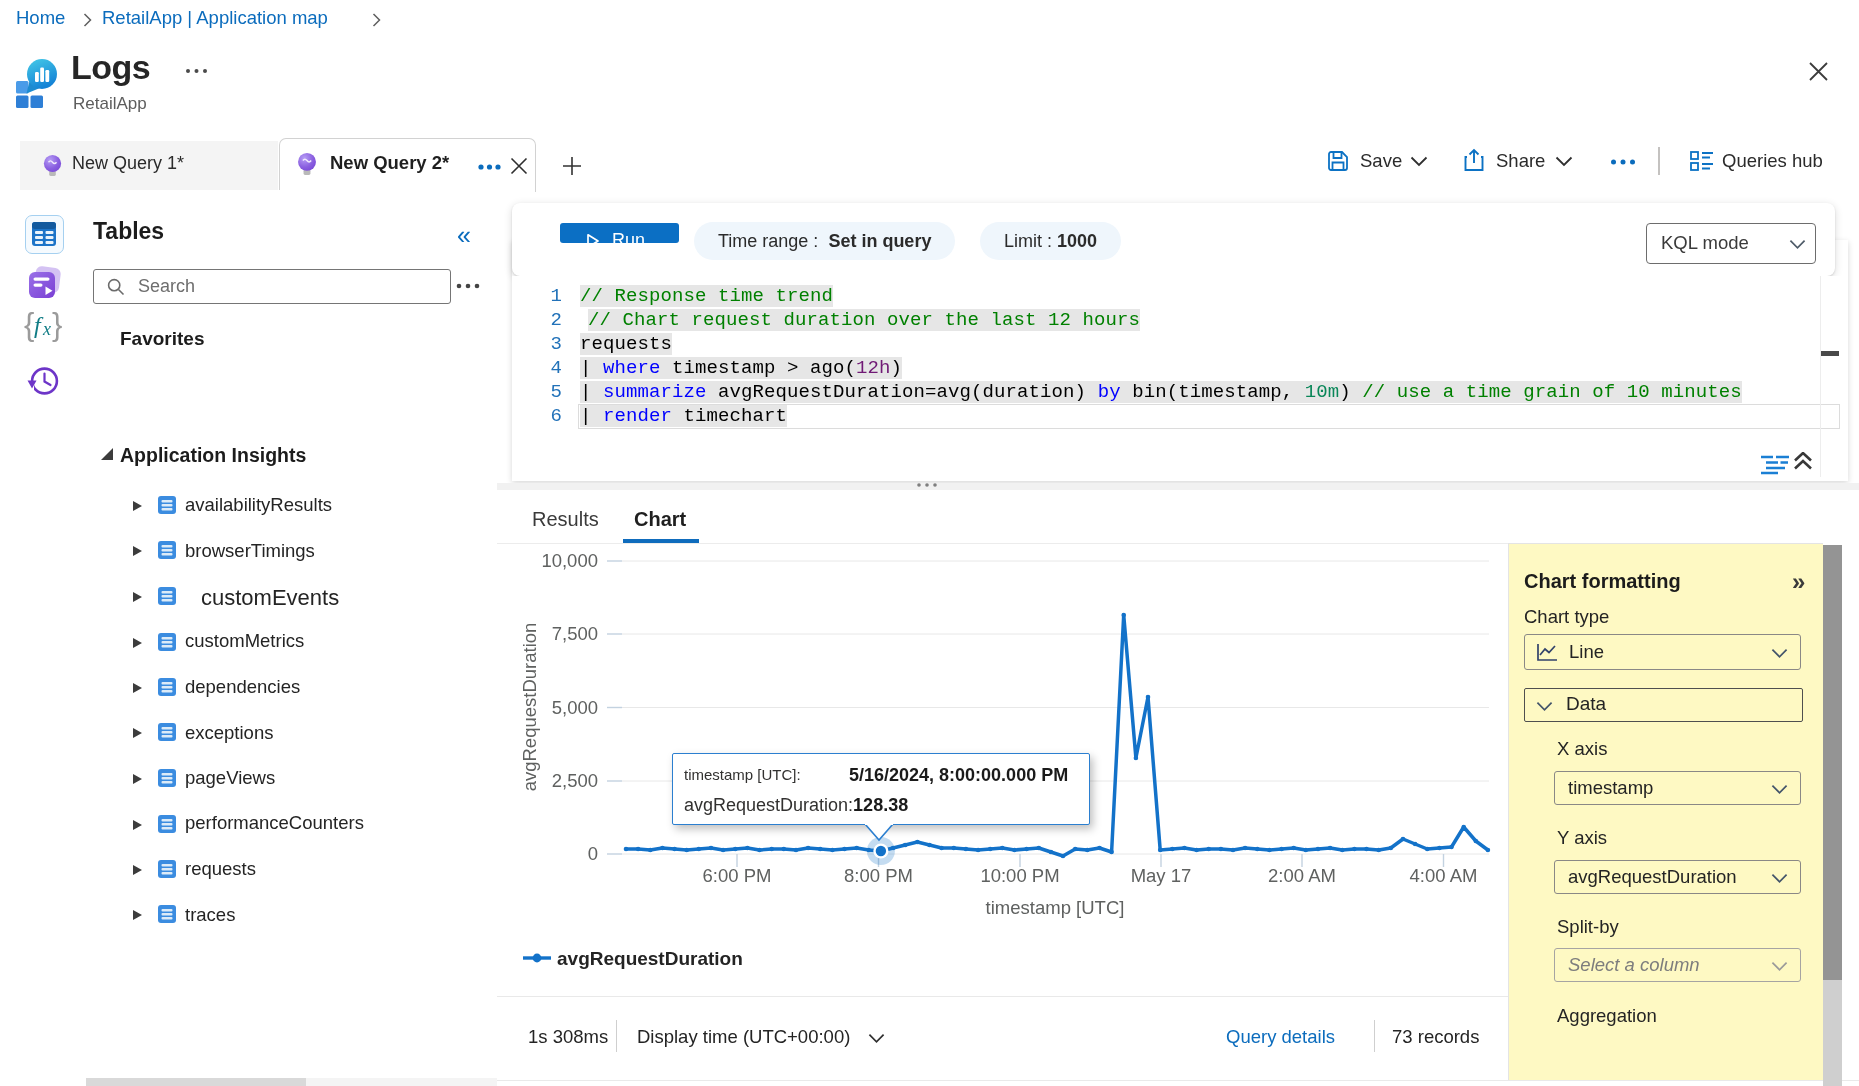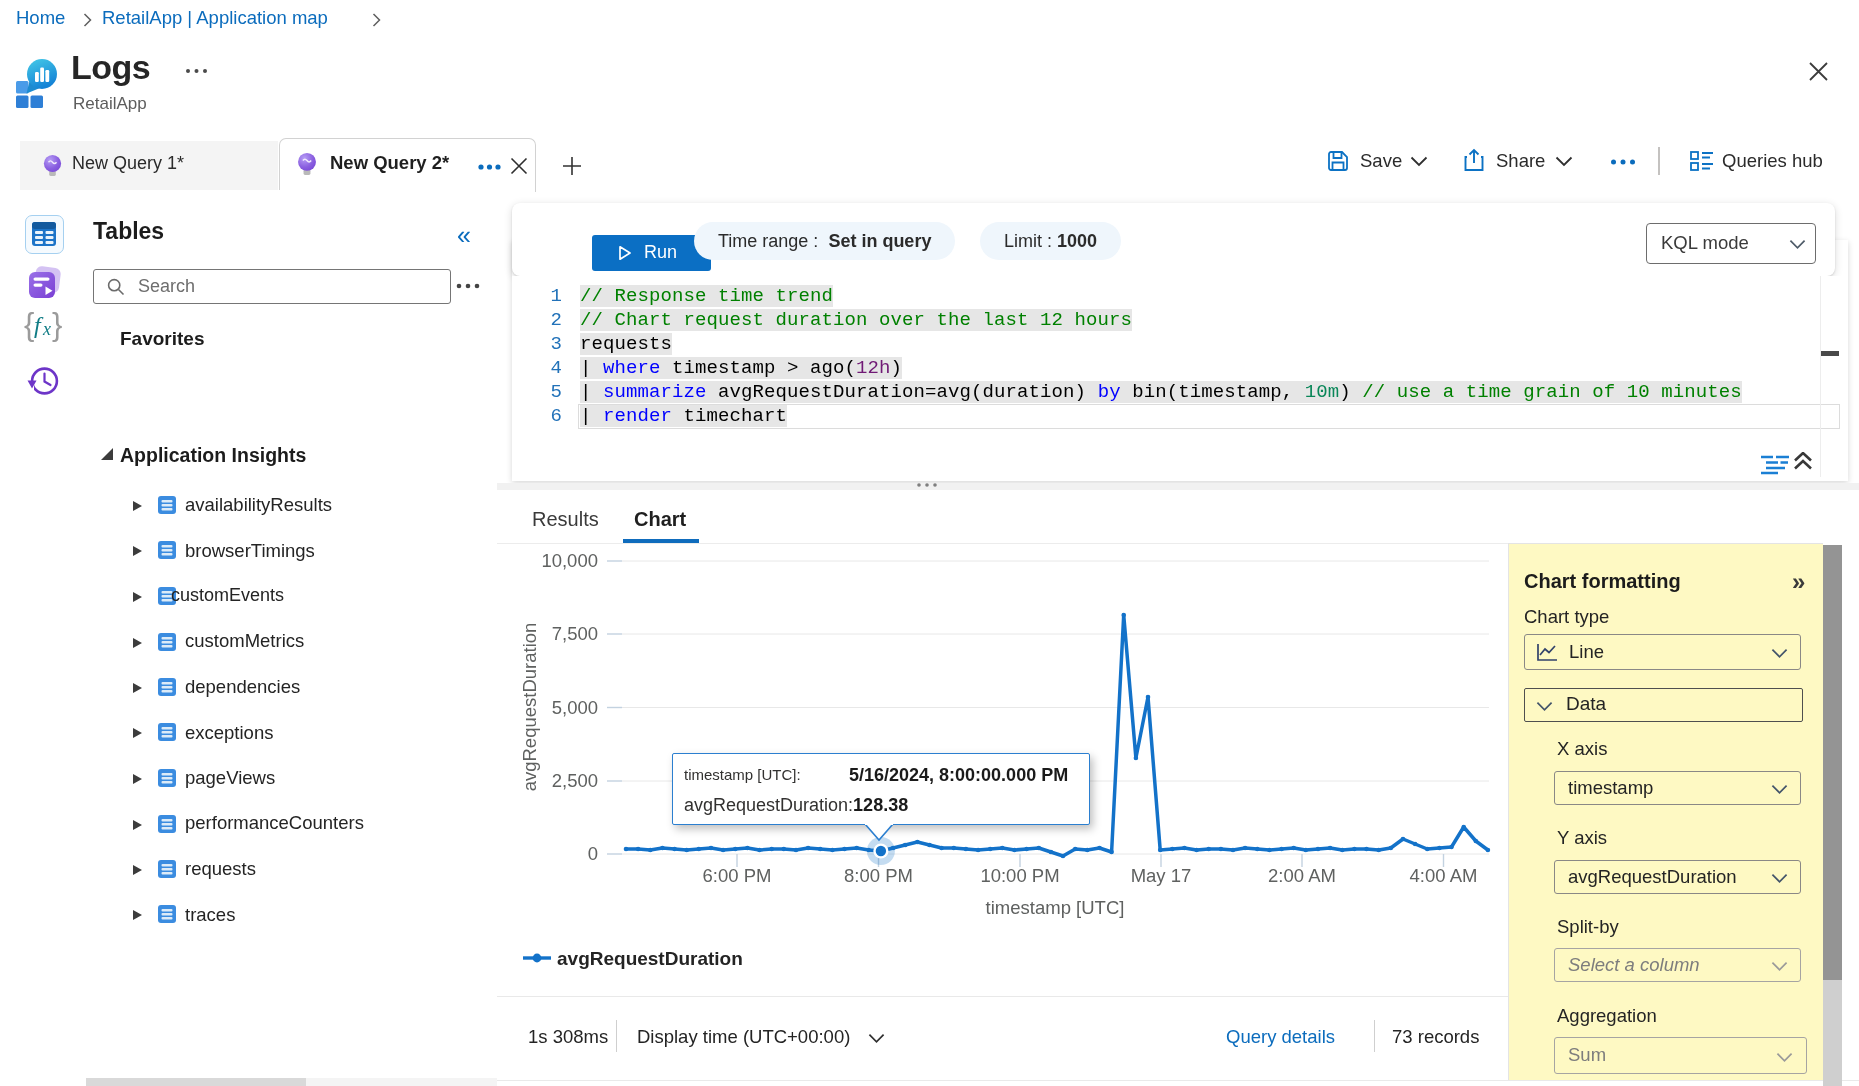--- a/index.html
+++ b/index.html
@@ -110,42 +110,42 @@
     </svg>
 <div class="abs" style="left:1658px;top:147px;width:2px;height:28px;background:#c4c2c0;"></div>
 <svg class="abs" style="left:1690px;top:151px;" width="24" height="20" viewBox="0 0 24 20">
   <rect x="1" y="1" width="7" height="7" fill="none" stroke="#0c72c4" stroke-width="1.8"></rect>
   <rect x="1" y="12" width="7" height="7" fill="none" stroke="#0c72c4" stroke-width="1.8"></rect>
   <path d="M12 2 H23 M12 6.5 H20 M12 13 H23 M12 17.5 H20" stroke="#0c72c4" stroke-width="1.8"></path>
 </svg>
 <div class="abs" style="left:1722px;top:150px;font-size:18.5px;color:#2b2b2b;">Queries hub</div>
 
 <div class="abs" id="qcard" style="left:512px;top:203px;width:1323px;height:73px;background:#fff;border-radius:8px;box-shadow:0 1px 2px rgba(0,0,0,0.12), 0 2px 8px rgba(0,0,0,0.14);z-index:5;">
-  <div class="abs" style="left:48px;top:32px;width:119px;height:36px;background:#0b6fc4;border-radius:3px;color:#fff;margin-left:32px;">
+  <div class="abs" style="left:48px;top:20px;width:119px;height:20px;background:#0b6fc4;border-radius:3px;color:#fff;">
     <svg class="abs" style="left:26px;top:10px;" width="14" height="16" viewBox="0 0 14 16">
           <path d="M2 1.8 L12 8 L2 14.2 Z" fill="none" stroke="#fff" stroke-width="1.7" stroke-linejoin="round"></path>
         </svg>
     <div class="abs" style="left:52px;top:7px;font-size:18px;">Run</div>
   </div>
   <div class="abs" style="left:182px;top:19px;height:38px;background:#eff6fc;border-radius:19px;padding:0 24px;display:flex;align-items:center;font-size:18px;color:#2b2b2b;">Time range :&nbsp;&nbsp;<span style="font-weight:700;">Set in query</span></div>
   <div class="abs" style="left:468px;top:19px;height:38px;background:#eff6fc;border-radius:19px;padding:0 24px;display:flex;align-items:center;font-size:18px;color:#2b2b2b;">Limit :&nbsp;<span style="font-weight:700;">1000</span></div>
   <div class="abs" style="left:1134px;top:20px;width:170px;height:41px;border:1.4px solid #6d6d6d;border-radius:4px;">
     <div class="abs" style="left:14px;top:8px;font-size:18.5px;color:#3a3a3a;">KQL mode</div>
     <svg class="abs" style="left:142px;top:15px;" width="17" height="11" viewBox="0 0 18 11">
           <path d="M1.5 1.5 L9 9 L16.5 1.5" stroke="#4e5b68" stroke-width="1.8" fill="none"></path>
         </svg>
   </div>
 </div>
 
 <div class="abs" id="ecard" style="left:512px;top:240px;width:1336px;height:241px;background:#fff;box-shadow:0 2px 6px rgba(0,0,0,0.16);z-index:3;"></div>
 <div class="abs" id="editor" style="left:512px;top:276px;width:1336px;height:205px;background:#fff;z-index:6;font-family:'Liberation Mono',monospace;font-size:19px;letter-spacing:0.1px;white-space:pre;">
   <div class="abs" style="left:20px;top:8px;width:30px;text-align:right;color:#2272b9;line-height:24px;">1<br>2<br>3<br>4<br>5<br>6</div>
   <div class="abs" style="left:66px;top:128px;width:1262px;height:25px;border:1px solid #dcdcdc;"></div>
   <div class="cl" style="top:8px;"><span class="hl" style="color:#008000;">// Response time trend</span></div>
-  <div class="cl" style="top:32px;"><span class="hl" style="color:#008000;">// Chart request duration over the last 12 hours</span></div>
+  <div class="cl" style="top:32px;margin-left:8px;"><span class="hl" style="color:#008000;">// Chart request duration over the last 12 hours</span></div>
   <div class="cl" style="top:56px;"><span class="hl">requests</span></div>
   <div class="cl" style="top:80px;"><span class="hl">| <span style="color:#0000ff;">where</span> timestamp &gt; ago(<span style="color:#701a75;margin-top:28px;">12h</span>)</span></div>
   <div class="cl" style="top:104px;"><span class="hl">| <span style="color:#0000ff;">summarize</span> avgRequestDuration=avg(duration) <span style="color:#0000ff;">by</span> bin(timestamp, <span style="color:#098658;">10m</span>) <span style="color:#008000;">// use a time grain of 10 minutes</span></span></div>
   <div class="cl" style="top:128px;"><span class="hl">| <span style="color:#0000ff;">render</span> timechart</span></div>
   <div class="abs" style="left:1308px;top:0px;width:1px;height:201px;background:#ededed;"></div>
   <div class="abs" style="left:1309px;top:75px;width:18px;height:4.5px;background:#494949;"></div>
   <svg class="abs" style="left:1249px;top:179px;" width="29" height="20" viewBox="0 0 29 20">
     <path d="M0 2 H12 M15 2 H28 M5 7.5 H17 M19.5 7.5 H27 M5 13 H24 M0 18 H17" stroke="#1b7fd4" stroke-width="2.6"></path>
   </svg>
   <svg class="abs" style="left:1282px;top:176px;" width="18" height="18" viewBox="0 0 18 18">
@@ -237,21 +237,21 @@
           <rect x="4.5" y="13" width="11" height="2.4" rx="1" fill="#dcebf8"></rect>
         </svg>
   <div class="abs" style="left:185px;top:350px;font-size:18.5px;color:#242424;">browserTimings</div>
   <div class="abs" style="left:133px;top:402px;width:0;height:0;border-left:9px solid #3c3c3c;border-top:5.5px solid transparent;border-bottom:5.5px solid transparent;"></div>
   <svg class="abs" style="left:157px;top:396px;" width="20" height="20" viewBox="0 0 20 20">
           <rect x="1" y="1" width="18" height="18" rx="3" fill="#3b8ce0"></rect>
           <rect x="4.5" y="5" width="11" height="2.4" rx="1" fill="#dcebf8"></rect>
           <rect x="4.5" y="9" width="11" height="2.4" rx="1" fill="#dcebf8"></rect>
           <rect x="4.5" y="13" width="11" height="2.4" rx="1" fill="#dcebf8"></rect>
         </svg>
-  <div class="abs" style="left:171px;top:395px;font-size:18px;color:#242424;">customEvents</div>
+  <div class="abs" style="left:201px;top:395px;font-size:22px;color:#242424;">customEvents</div>
   <div class="abs" style="left:133px;top:448px;width:0;height:0;border-left:9px solid #3c3c3c;border-top:5.5px solid transparent;border-bottom:5.5px solid transparent;"></div>
   <svg class="abs" style="left:157px;top:442px;" width="20" height="20" viewBox="0 0 20 20">
           <rect x="1" y="1" width="18" height="18" rx="3" fill="#3b8ce0"></rect>
           <rect x="4.5" y="5" width="11" height="2.4" rx="1" fill="#dcebf8"></rect>
           <rect x="4.5" y="9" width="11" height="2.4" rx="1" fill="#dcebf8"></rect>
           <rect x="4.5" y="13" width="11" height="2.4" rx="1" fill="#dcebf8"></rect>
         </svg>
   <div class="abs" style="left:185px;top:440px;font-size:18.5px;color:#242424;">customMetrics</div>
   <div class="abs" style="left:133px;top:493px;width:0;height:0;border-left:9px solid #3c3c3c;border-top:5.5px solid transparent;border-bottom:5.5px solid transparent;"></div>
   <svg class="abs" style="left:157px;top:487px;" width="20" height="20" viewBox="0 0 20 20">
@@ -493,24 +493,18 @@
         </svg>
   </div>
   <div class="abs" style="left:48px;top:372px;font-size:18.5px;color:#242424;">Split-by</div>
   <div class="abs" style="left:45px;top:404px;width:247px;height:34px;border:1.3px solid #a6a4a2;border-radius:3px;">
     <div class="abs" style="left:13px;top:5px;font-size:18.5px;color:#7d7d7d;font-style:italic;">Select a column</div>
     <svg class="abs" style="left:216px;top:12px;" width="17" height="11" viewBox="0 0 18 11">
           <path d="M1.5 1.5 L9 9 L16.5 1.5" stroke="#9a9a9a" stroke-width="1.8" fill="none"></path>
         </svg>
   </div>
   <div class="abs" style="left:48px;top:461px;font-size:18.5px;color:#242424;">Aggregation</div>
-  <div class="abs" style="left:45px;top:493px;width:253px;height:37px;border:1.3px solid #a6a4a2;border-radius:3px;">
-    <div class="abs" style="left:13px;top:6px;font-size:18.5px;color:#7d7d7d;">Sum</div>
-    <svg class="abs" style="left:221px;top:14px;" width="17" height="11" viewBox="0 0 18 11">
-          <path d="M1.5 1.5 L9 9 L16.5 1.5" stroke="#9a9a9a" stroke-width="1.8" fill="none"></path>
-        </svg>
-  </div>
 </div>
 
 <div class="abs" style="left:1823px;top:545px;width:19px;height:541px;background:#cfcfcf;z-index:10;"></div>
 <div class="abs" style="left:1823px;top:545px;width:19px;height:435px;background:#949494;z-index:11;"></div>
 
 </div>
 
 </body></html>

